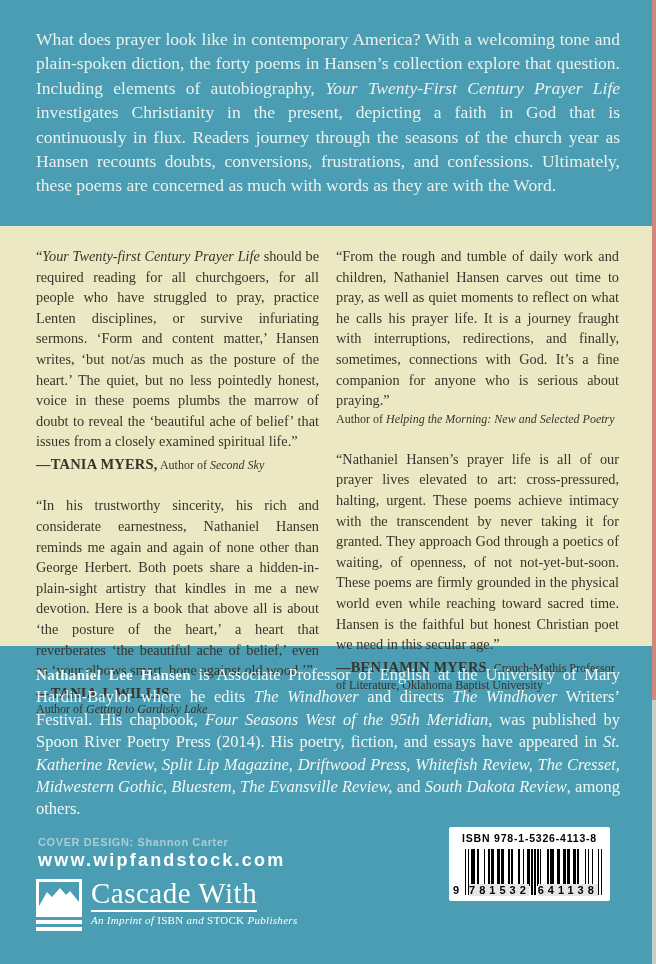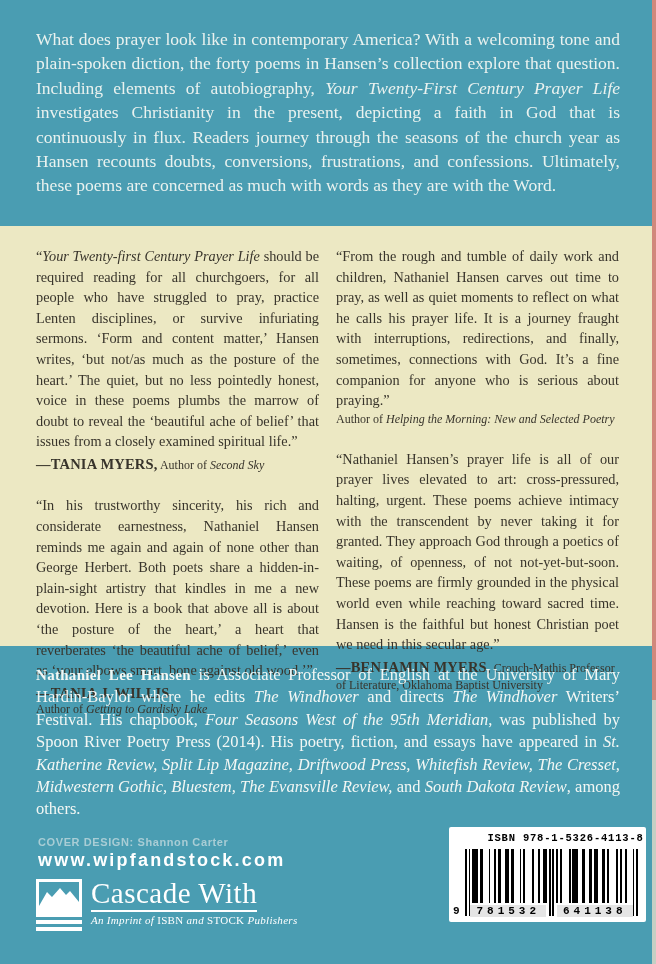--- a/index.html
+++ b/index.html
@@ -32,22 +32,22 @@
 
   .logo{position:absolute;left:36px;top:879px;display:flex;align-items:flex-start;gap:9px;}
   .mark{width:46px;}
   .peakbox{box-sizing:border-box;width:46px;height:38px;border:3px solid #fff;position:relative;overflow:hidden;}
   .peakbox svg{position:absolute;bottom:0;left:0;width:100%;height:100%;display:block;}
   .mbar{height:4px;background:#fff;margin-top:3px;}
   .cascade{display:inline-block;font-size:29px;line-height:1.02;color:#fff;letter-spacing:.5px;
            border-bottom:2px solid #fff;padding-bottom:1px;}
   .imprint{font-size:11px;color:#fff;margin-top:2px;letter-spacing:.3px;}
 
-  .barcode{position:absolute;left:449px;top:827px;width:161px;height:95px;background:#fff;
-           border-radius:2px;font-family:Liberation Mono, monospace;color:#000;z-index:4;padding-left:36px;}
+  .barcode{position:absolute;left:449px;top:827px;width:161px;height:74px;background:#fff;
+           border-radius:2px;font-family:Liberation Sans, sans-serif;color:#000;z-index:4;}
   .isbn{text-align:center;font-size:10.5px;font-weight:700;letter-spacing:.8px;margin-top:5px;}
   .bars{position:absolute;left:16px;right:8px;top:22px;bottom:6px;}
   .bars svg{width:100%;height:100%;display:block;shape-rendering:crispEdges;fill:#000;}
   .dg{position:absolute;bottom:-1px;background:#e5e5e5;font-size:11px;font-weight:700;
       text-align:center;letter-spacing:4px;}
   .lead{position:absolute;left:-12px;bottom:-1px;font-size:11px;font-weight:700;}
   .g1{left:3%;width:44%;}
   .g2{left:53%;width:44%;}
 </style>
 </head>

